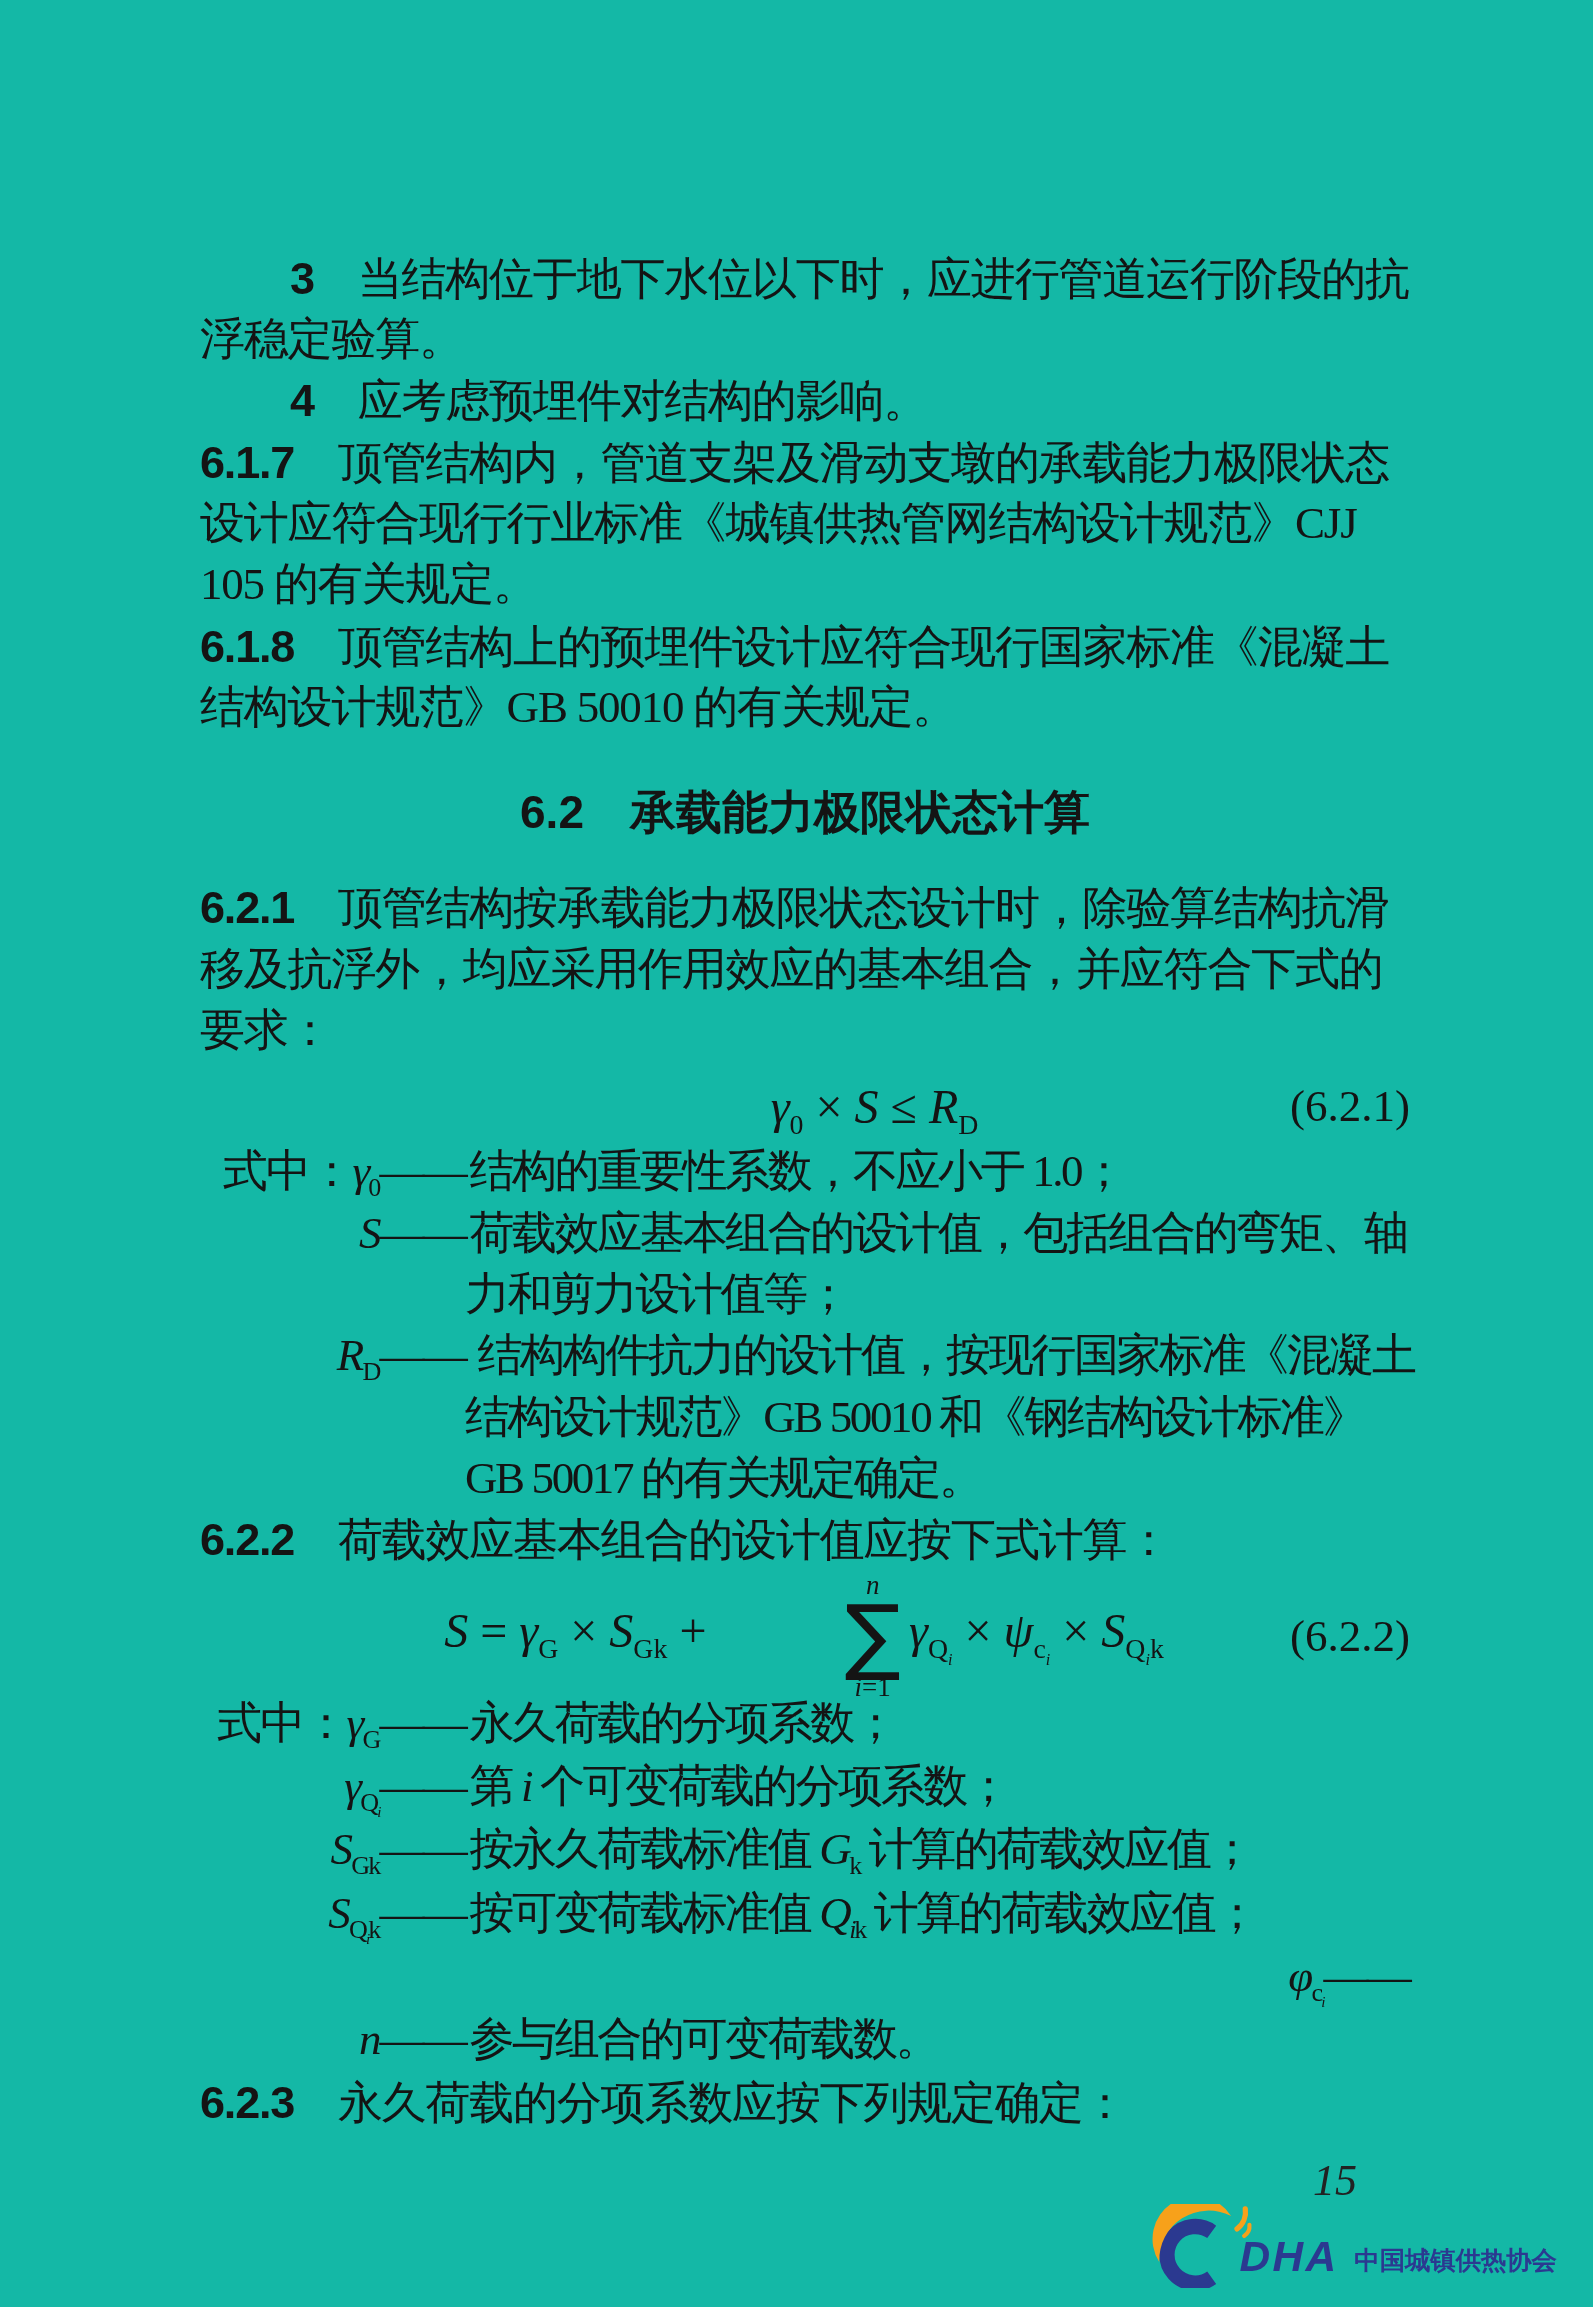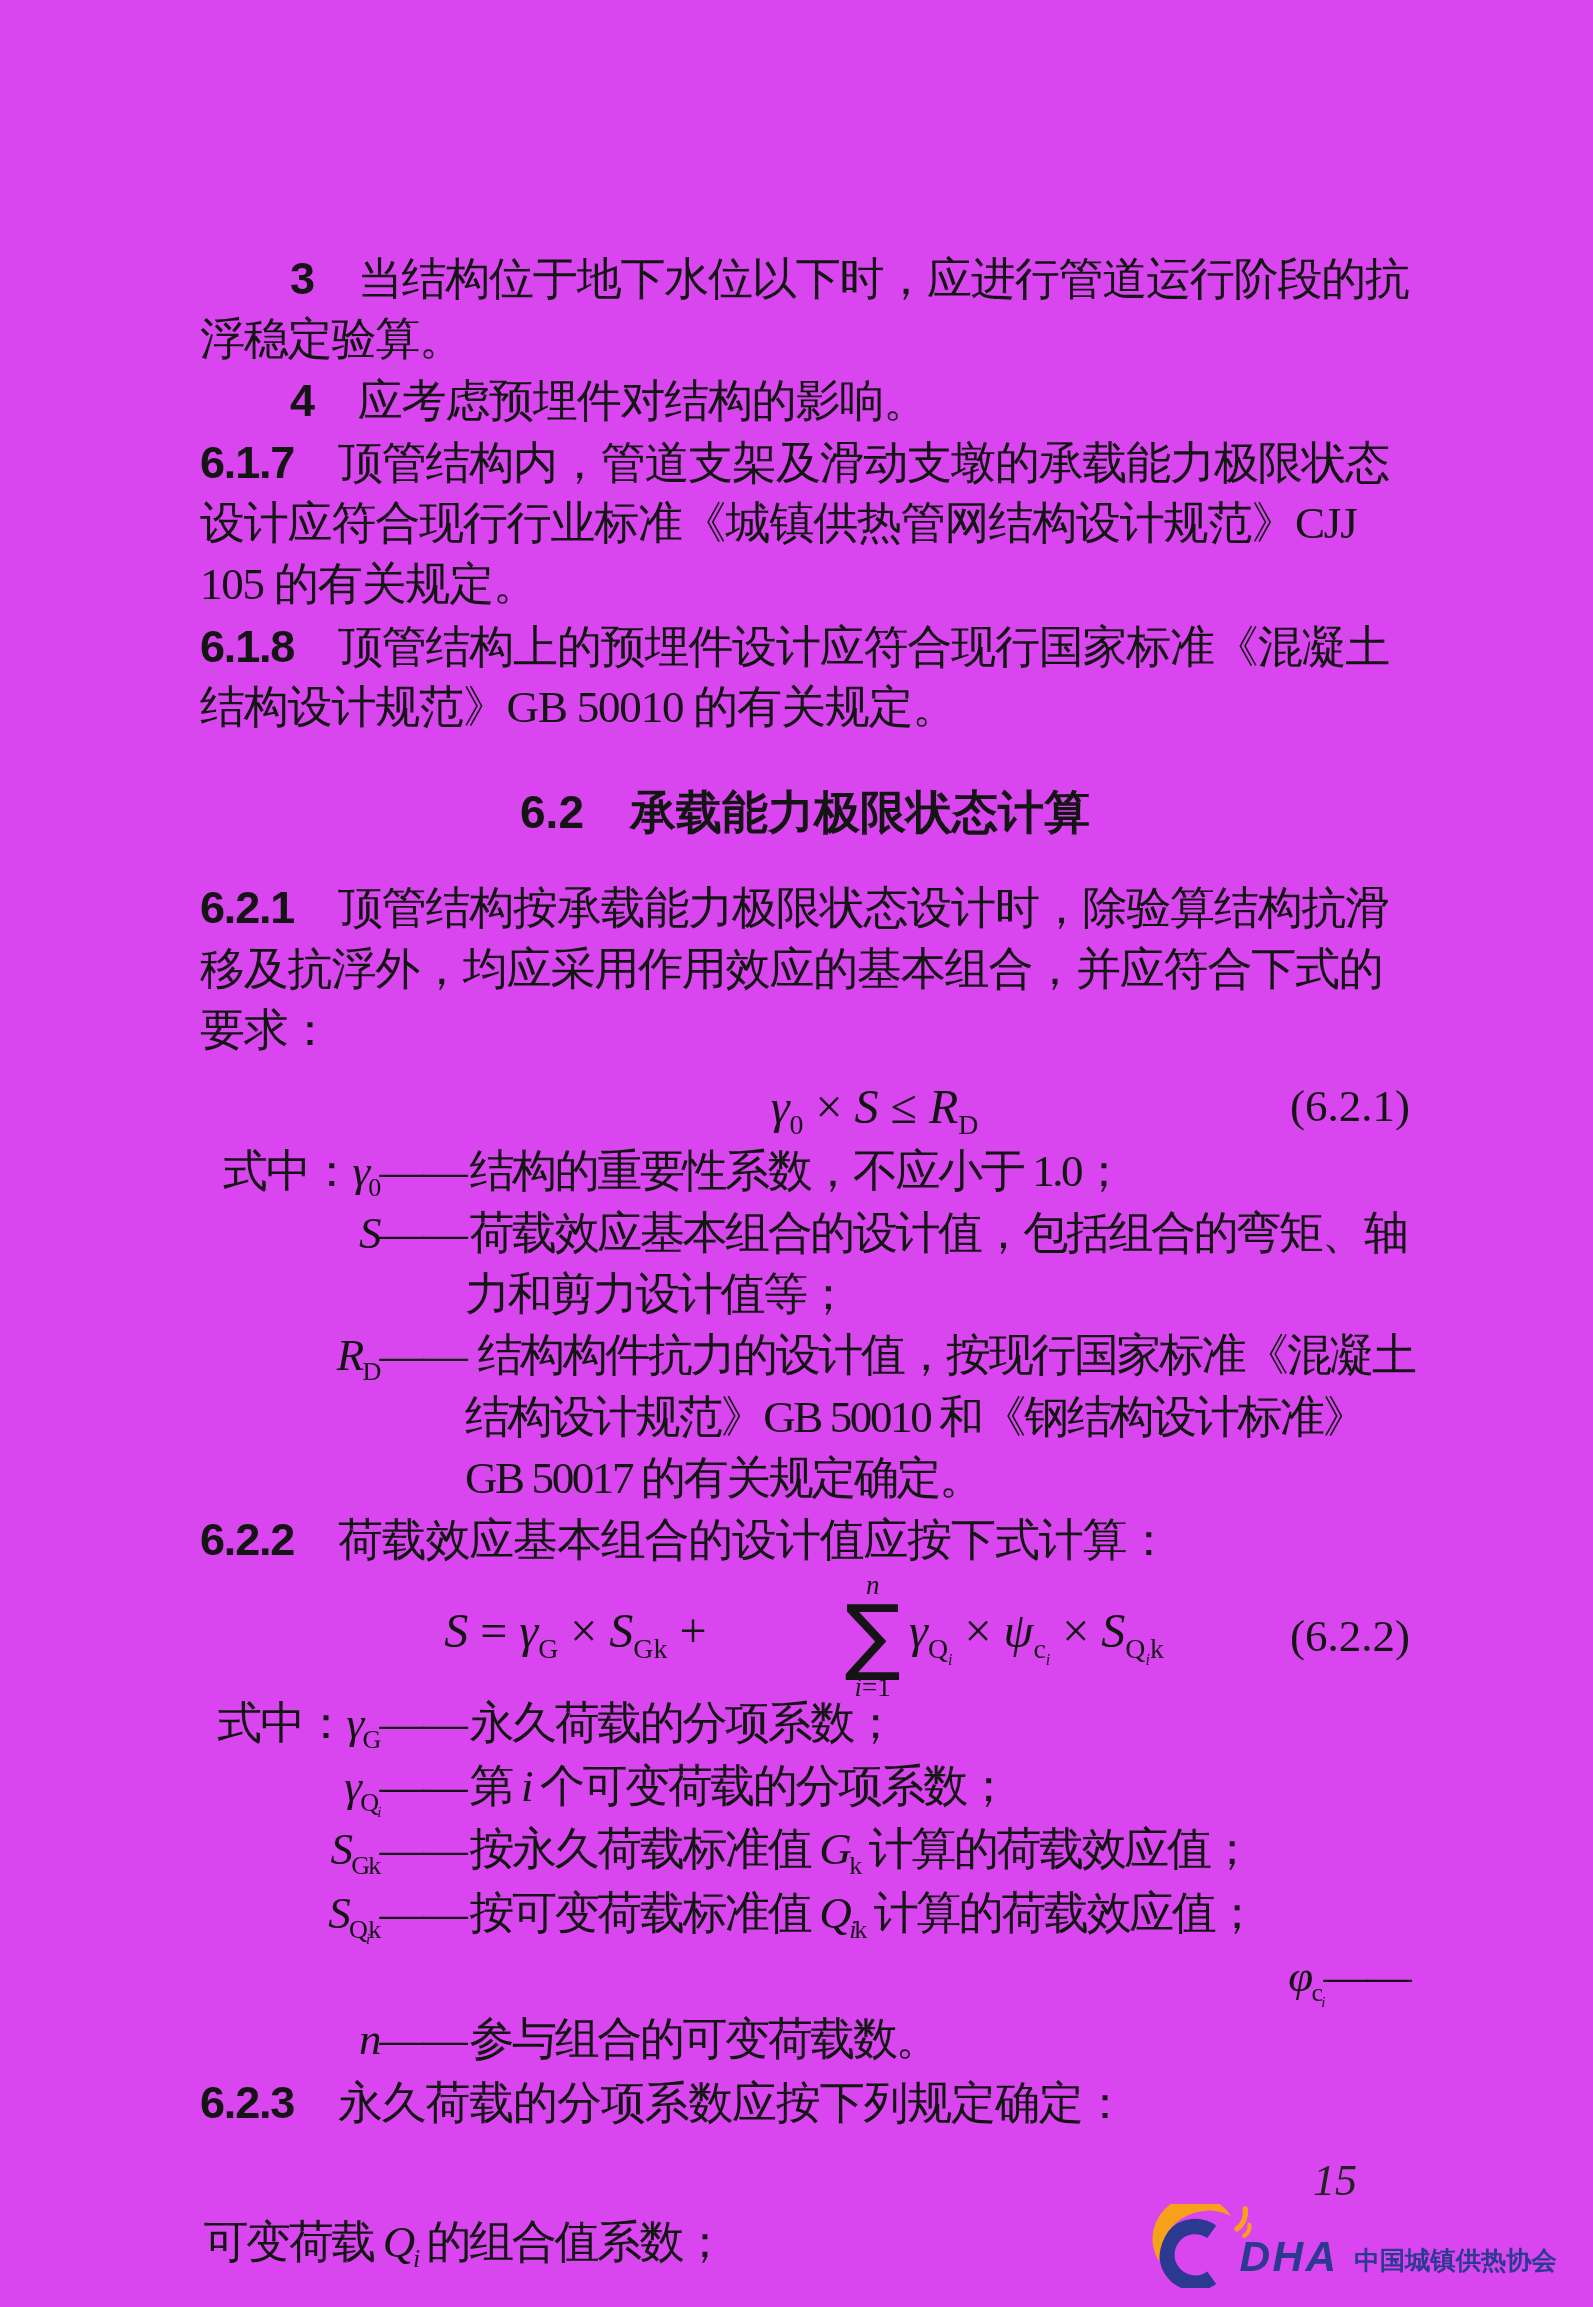--- a/index.html
+++ b/index.html
@@ -1,19 +1,19 @@
 <!DOCTYPE html>
 <html style="font-size:9.4px"><head>
 <meta charset="utf-8">
 <style>
   html,body{margin:0;padding:0;background:#ffffff;}
   .page{
     position:relative;
     width:1593px;height:2307px;
-    background:#d946ef;
+    background:#14b8a6;
     font-family:"Liberation Serif","DejaVu Serif",serif;
     color:#141414;
     overflow:hidden;
   }
   .line{
     position:absolute;left:200px;width:1210px;height:61px;
     line-height:61px;font-size:45px;white-space:nowrap;
     letter-spacing:-1.2px;
   }
   .line b{
@@ -112,21 +112,20 @@
       <div class="line k-d" style="top: 1819px;">
         <span class="dl"><i>S</i><sub>Gk</sub>——</span>
         <span class="dr">按永久荷载标准值 <i>G</i><sub>k</sub> 计算的荷载效应值；</span>
       </div>
       <div class="line k-d" style="top: 1883px;">
         <span class="dl"><i>S</i><sub>Q<sub><i>i</i></sub>k</sub>——</span>
         <span class="dr">按可变荷载标准值 <i>Q</i><sub><i>i</i>k</sub> 计算的荷载效应值；</span>
       </div>
       <div class="line k-d" style="top: 1946px; flex-direction: column;">
         <span class="dl"><i>φ</i><sub>c<sub><i>i</i></sub></sub>——</span>
-        <span class="dr">可变荷载 <i>Q</i><sub><i>i</i></sub> 的组合值系数；</span>
       </div>
       <div class="line k-d" style="top: 2009px;">
         <span class="dl"><i>n</i>——</span>
         <span class="dr">参与组合的可变荷载数。</span>
       </div>
       <div class="line k-b" style="top: 2072px;"><b>6.2.3</b>　永久荷载的分项系数应按下列规定确定：</div>
     </div>
 
   <div class="pageno">15</div>
 

